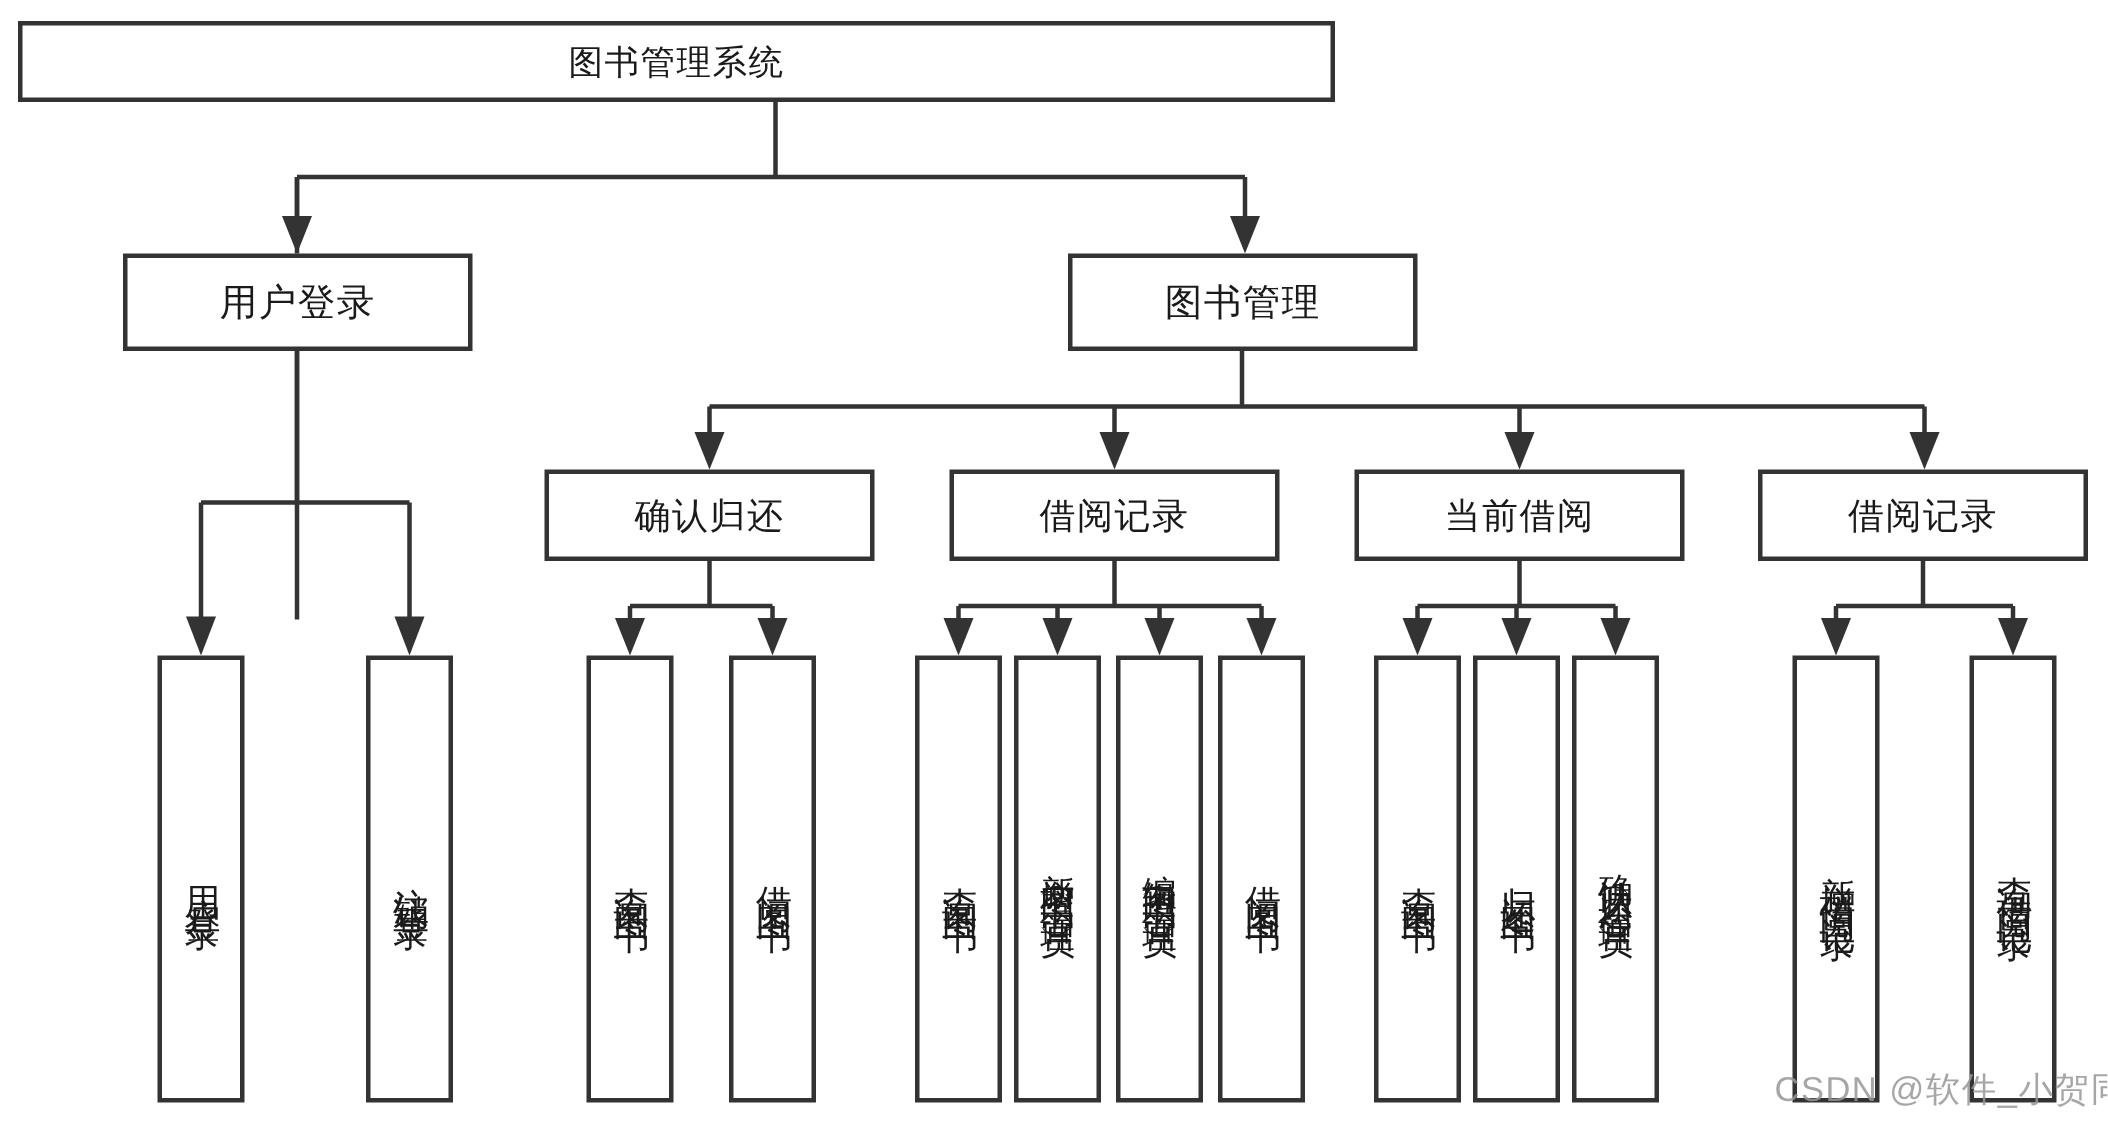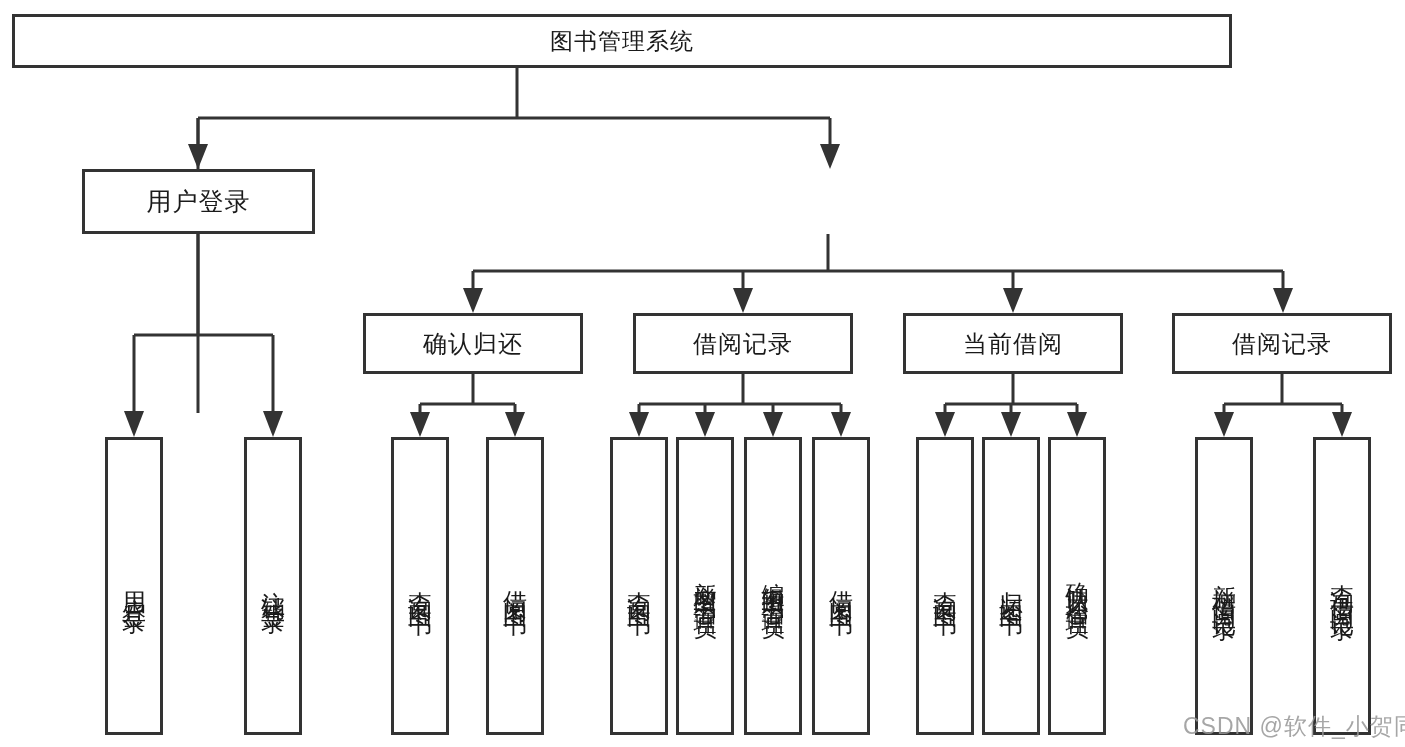--- a/index.html
+++ b/index.html
@@ -12,21 +12,21 @@
     position:absolute;box-sizing:border-box;border:3px solid #333333;
     background:#ffffff;color:#1a1a1a;display:flex;align-items:center;
     justify-content:center;text-align:center;z-index:1;
   }
   .h-node{font-size:24px;letter-spacing:1px;}
   .v-node{
     writing-mode:vertical-rl;text-orientation:mixed;
     font-size:24px;letter-spacing:7px;line-height:1;
   }
   
-  #n-root{left:12px;top:14px;width:1220px;height:54px;font-size:23px;}
+  #n-root{left:12px;top:14px;width:878px;height:54px;font-size:23px;}
   
   #n-user-login{left:82px;top:169px;width:233px;height:65px;font-size:25px;}
   #n-book-mgmt{left:712px;top:169px;width:233px;height:65px;font-size:25px;}
   
   .lvl3{top:313px;width:220px;height:61px;}
   #n-new-book-rec{left:363px;}
   #n-book-borrow{left:633px;}
   #n-current-borrow{left:903px;}
   #n-borrow-records{left:1172px;}
   
@@ -96,20 +96,21 @@
     <g>
       <path class="wire" d="M1282,374 V404 M1224,404 H1342 M1224,404 V413 M1342,404 V413"></path>
       <polygon class="arrow" points="1214,412 1234,412 1224,437"></polygon>
       <polygon class="arrow" points="1332,412 1352,412 1342,437"></polygon>
     </g>
   </svg>
 
   <div class="node h-node" id="n-root">图书管理系统</div>
 
   <div class="node h-node" id="n-user-login">用户登录</div>
+  <div class="node h-node" id="n-book-mgmt">图书管理</div>
 
   <div class="node h-node lvl3" id="n-new-book-rec">确认归还</div>
   <div class="node h-node lvl3" id="n-book-borrow">借阅记录</div>
   <div class="node h-node lvl3" id="n-current-borrow">当前借阅</div>
   <div class="node h-node lvl3" id="n-borrow-records">借阅记录</div>
 
   <div class="node v-node leaf" id="n-login">用户登录</div>
   <div class="node v-node leaf" id="n-logout">注销登录</div>
 
   <div class="node v-node leaf" id="n-nbr-query">查询图书</div>

